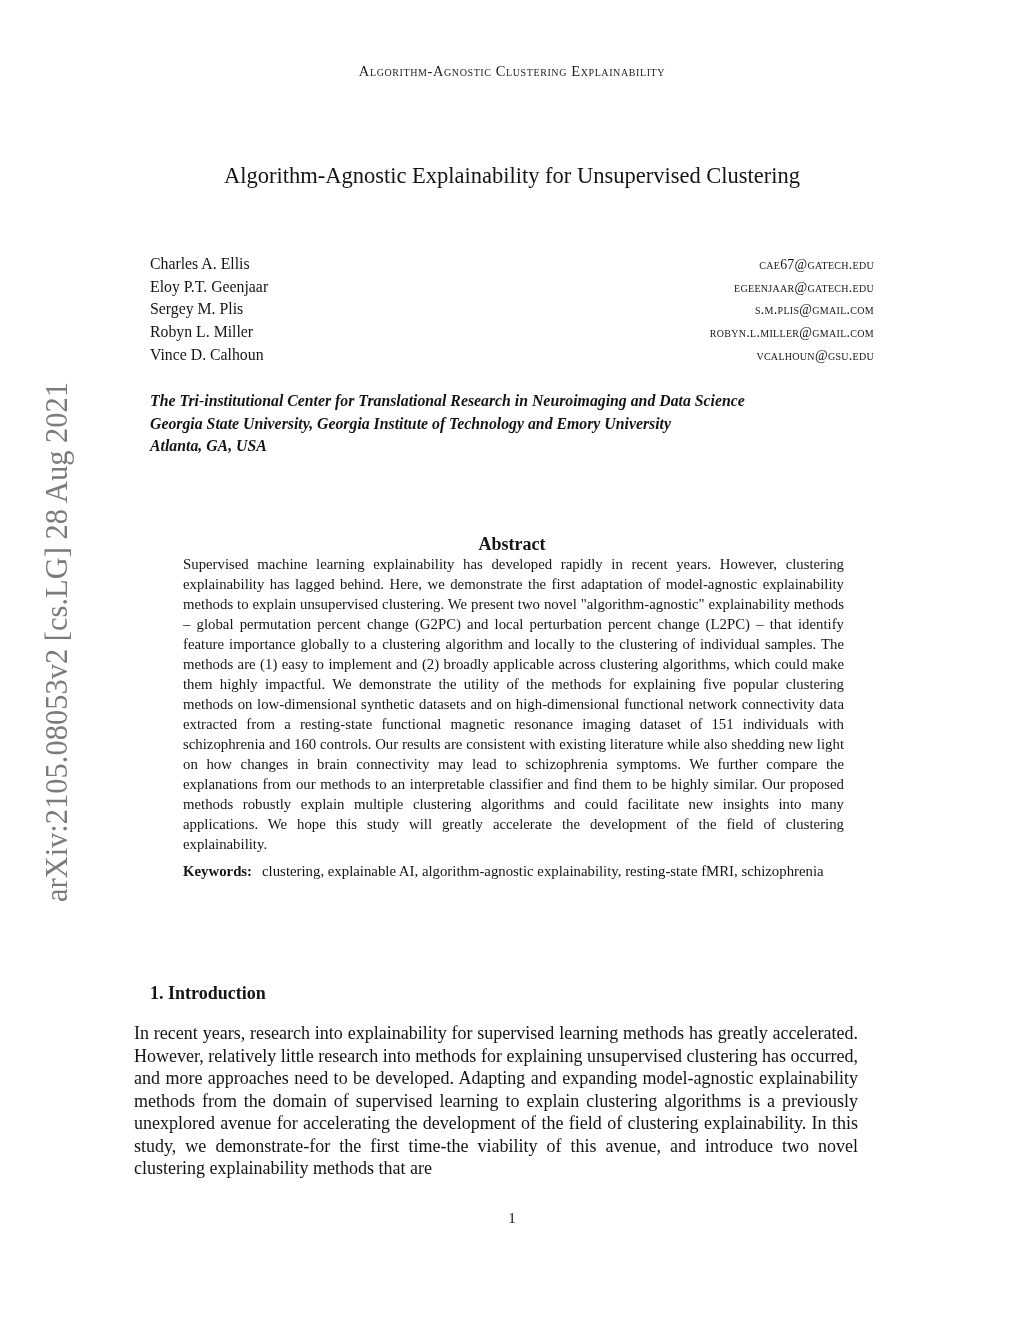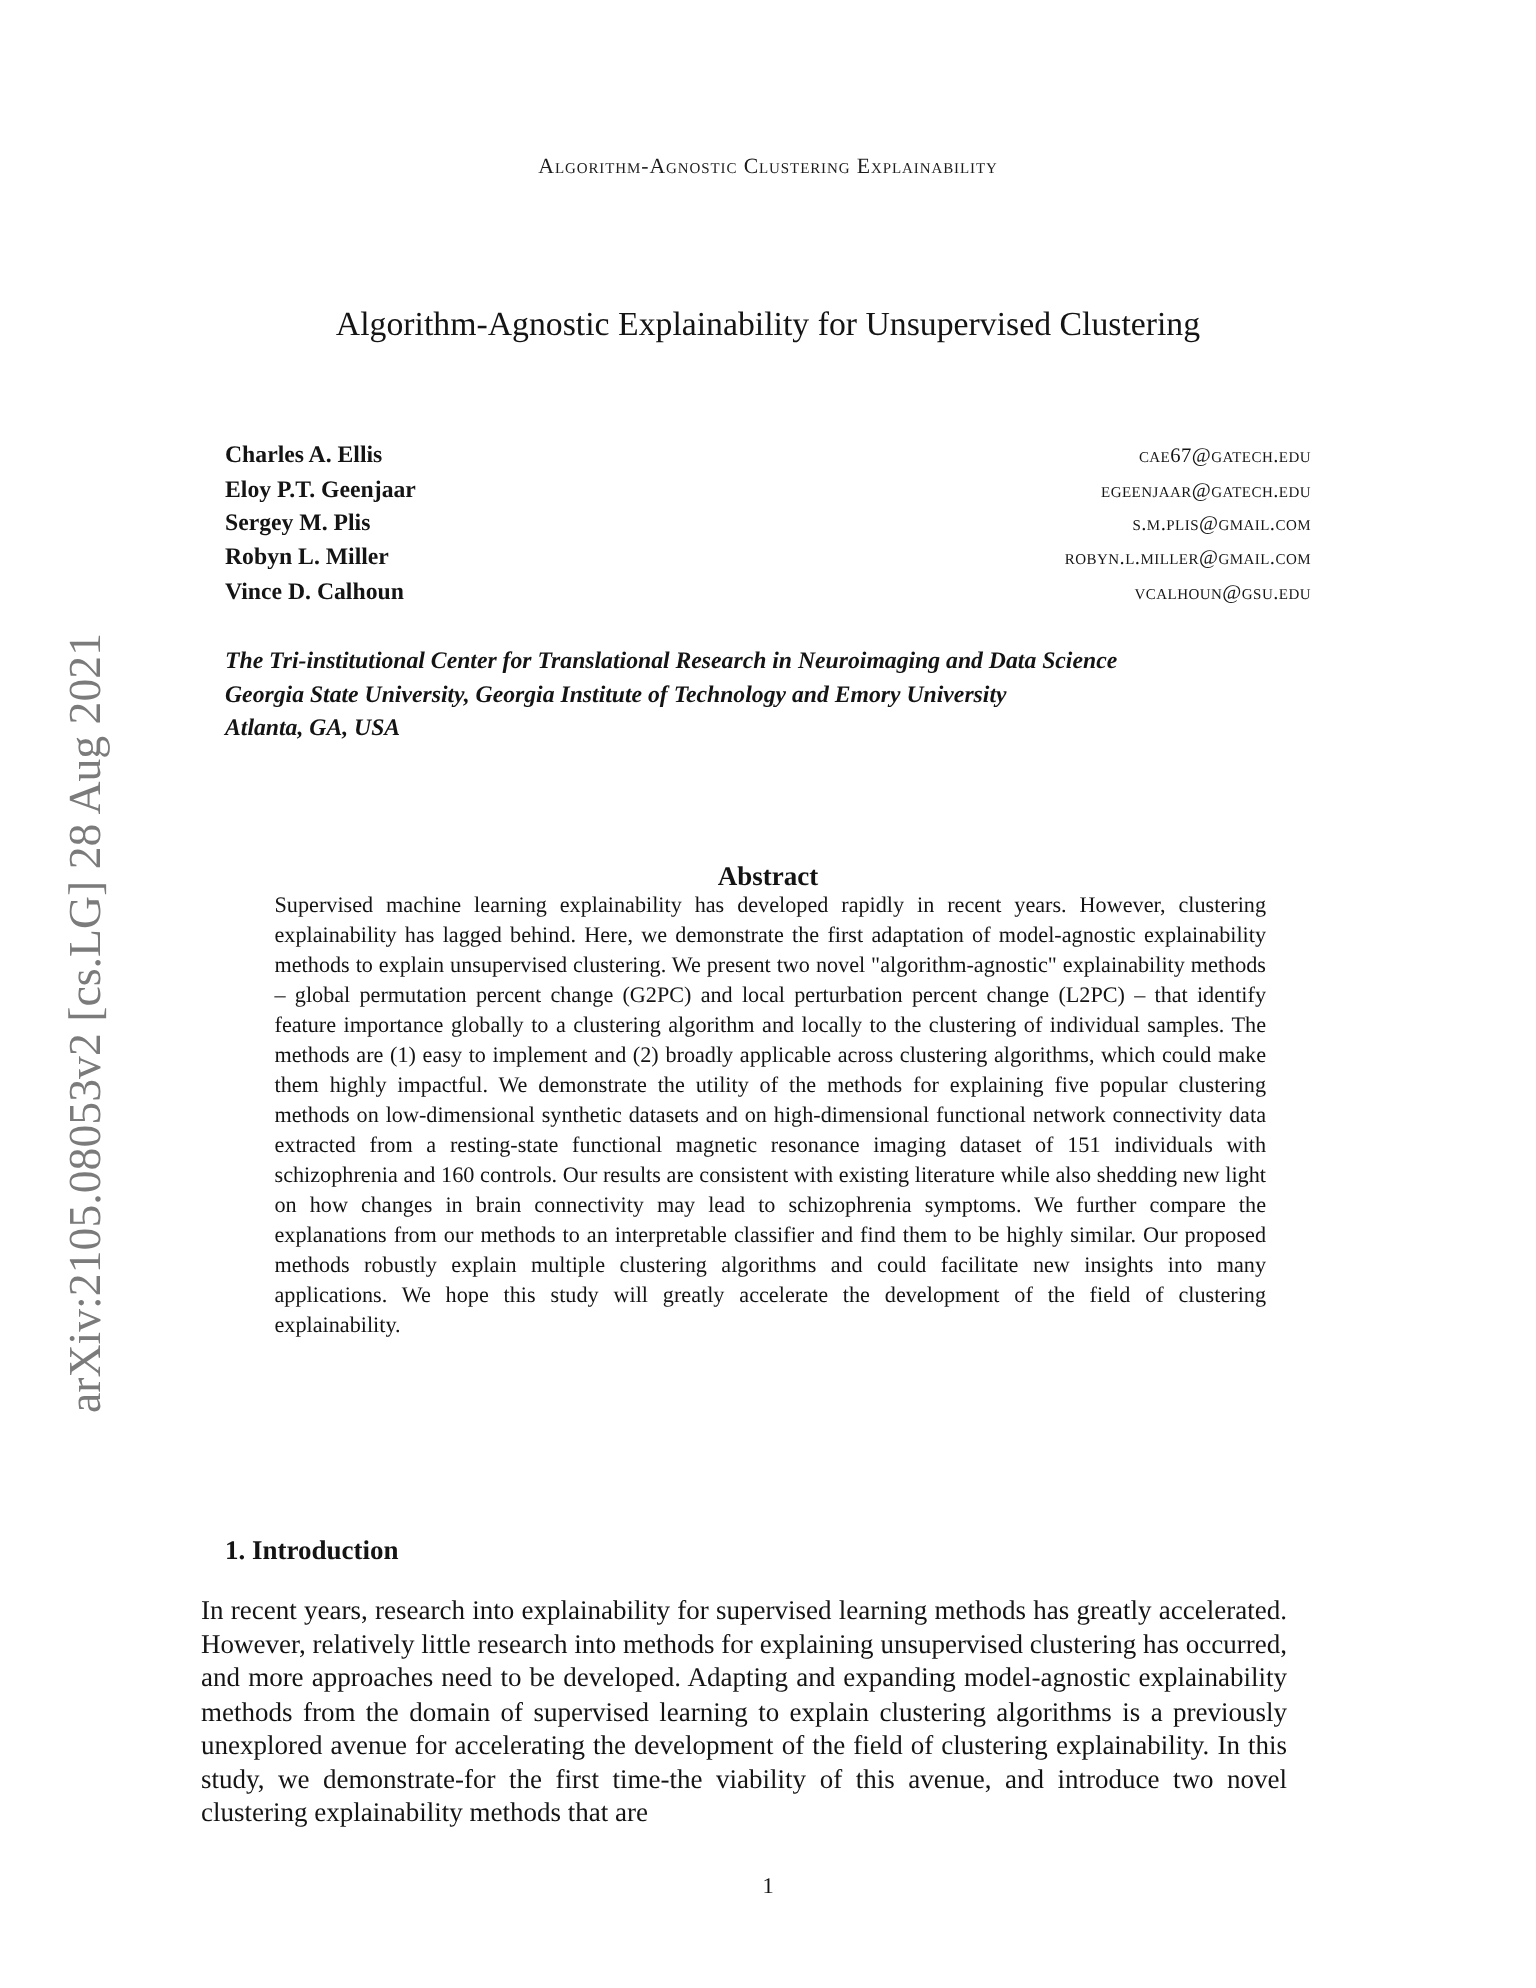--- a/index.html
+++ b/index.html
@@ -4,21 +4,21 @@
 <style>
   html, body { margin: 0; padding: 0; }
   body {
     width: 1024px; height: 1325px;
     background: #ffffff;
     font-family: "Liberation Serif", serif;
     color: #141414;
     position: relative;
     overflow: hidden;
   }
-  .page { position: absolute; inset: 0; margin-top: 40px; }
+  .page { position: absolute; inset: 0; }
 
   .running-head {
     position: absolute; top: 63px; left: 0; right: 0;
     text-align: center;
     font-variant: small-caps;
     font-size: 14.5px;
     letter-spacing: 0.6px;
     color: #1c1c1c;
   }
 
@@ -31,21 +31,21 @@
   }
   .paper-title .inner { display: inline-block; max-width: 630px; }
 
   .author-block {
     position: absolute; top: 255px; left: 150px; width: 724px;
   }
   .author-row {
     display: flex; justify-content: space-between; align-items: baseline;
     height: 22.7px;
   }
-  .author-name { font-weight: bold; font-size: 15.8px; text-align: center; }
+  .author-name { font-weight: normal; font-size: 15.8px; text-align: center; }
   .author-email {
     font-variant: small-caps;
     font-size: 13.8px;
     letter-spacing: 0.3px;
   }
 
   .affiliation {
     position: absolute; top: 390px; left: 150px; width: 724px;
     font-style: italic;
     font-size: 15.8px;
@@ -143,20 +143,21 @@
   <div class="affiliation">
     <div>The Tri-institutional Center for Translational Research in Neuroimaging and Data Science</div>
     <div>Georgia State University, Georgia Institute of Technology and Emory University</div>
     <div>Atlanta, GA, USA</div>
   </div>
 
   <div class="abstract-heading">Abstract</div>
 
   <div class="abstract-block">
     <p class="abstract-body">Supervised machine learning explainability has developed rapidly in recent years. However, clustering explainability has lagged behind. Here, we demonstrate the first adaptation of model-agnostic explainability methods to explain unsupervised clustering. We present two novel "algorithm-agnostic" explainability methods – global permutation percent change (G2PC) and local perturbation percent change (L2PC) – that identify feature importance globally to a clustering algorithm and locally to the clustering of individual samples. The methods are (1) easy to implement and (2) broadly applicable across clustering algorithms, which could make them highly impactful. We demonstrate the utility of the methods for explaining five popular clustering methods on low-dimensional synthetic datasets and on high-dimensional functional network connectivity data extracted from a resting-state functional magnetic resonance imaging dataset of 151 individuals with schizophrenia and 160 controls. Our results are consistent with existing literature while also shedding new light on how changes in brain connectivity may lead to schizophrenia symptoms. We further compare the explanations from our methods to an interpretable classifier and find them to be highly similar. Our proposed methods robustly explain multiple clustering algorithms and could facilitate new insights into many applications. We hope this study will greatly accelerate the development of the field of clustering explainability.</p>
+    <p class="keywords"><span class="kw-label">Keywords:</span><span>clustering, explainable AI, algorithm-agnostic explainability, resting-state fMRI, schizophrenia</span></p>
   </div>
 
   <div class="section-heading">1. Introduction</div>
 
   <p class="section-body">In recent years, research into explainability for supervised learning methods has greatly accelerated. However, relatively little research into methods for explaining unsupervised clustering has occurred, and more approaches need to be developed. Adapting and expanding model-agnostic explainability methods from the domain of supervised learning to explain clustering algorithms is a previously unexplored avenue for accelerating the development of the field of clustering explainability. In this study, we demonstrate-for the first time-the viability of this avenue, and introduce two novel clustering explainability methods that are</p>
 
   <div class="page-number">1</div>
 
   <div class="arxiv-watermark">arXiv:2105.08053v2  [cs.LG]  28 Aug 2021</div>
 

